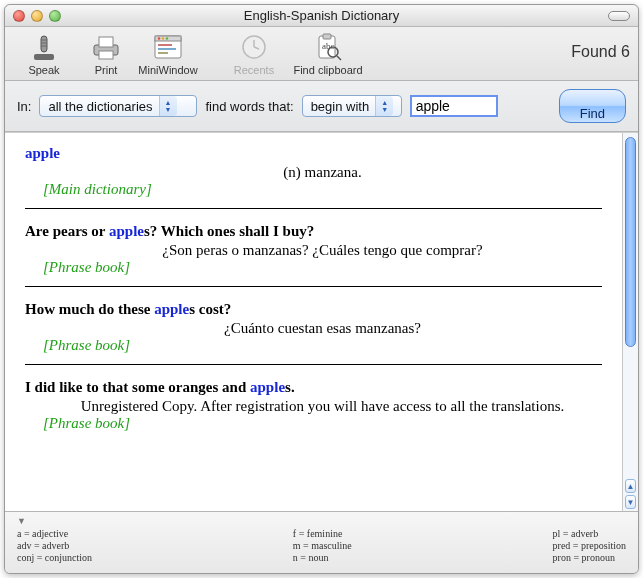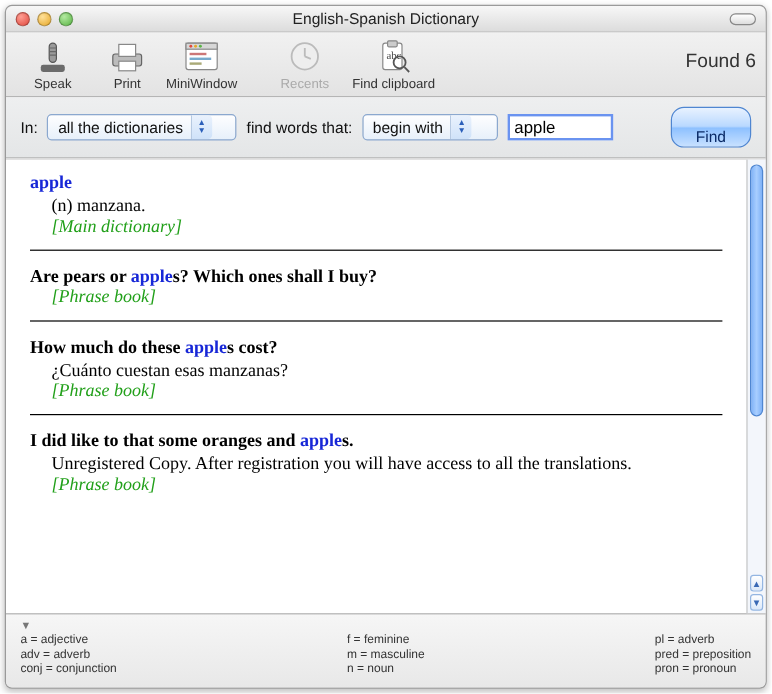--- a/index.html
+++ b/index.html
@@ -88,21 +88,21 @@
   background: linear-gradient(#e8f2ff 0%, #b9d8ff 48%, #8dc0ff 52%, #c8e1ff 100%);
   border: 1px solid #4f86d1; border-radius: 11px; cursor: default;
 }
 .content-wrap { flex: 1; display: flex; background: #fff; border-top: 1px solid #cfcfcf; }
 .content {
   flex: 1; padding: 12px 20px 8px 20px; overflow-y: auto;
   font-family: Georgia, "Times New Roman", serif; font-size: 15px; color: #000;
 }
 .entry { margin-bottom: 6px; }
 .entry .headline { font-weight: bold; }
-.entry .def { margin-left: 18px; padding-top: 2px; }
+.entry .def { margin-left: 18px; padding-top: 2px; text-align: center; }
 .entry .source { margin-left: 18px; color: #22a01a; font-style: italic; }
 .hl { color: #1727d7; }
 hr.sep { border: 0; border-top: 1.5px solid #000; margin: 10px 0 14px 0; }
 .scrollbar {
   width: 16px; background: #f3f6fb; border-left: 1px solid #c6c6c6; position: relative;
 }
 .scroll-thumb {
   position: absolute; right: 2px; left: 2px; top: 4px; height: 210px;
   background: linear-gradient(to right,#7fb2f7,#a8ceff,#7fb2f7);
   border: 1px solid #4f86d1; border-radius: 8px;
@@ -112,21 +112,21 @@
   background: linear-gradient(#fff,#dbe8f9); border: 1px solid #94b6e2; border-radius: 3px;
   display:flex; align-items:center; justify-content:center; font-size:8px; color:#3a69b5;
 }
 .scroll-up { bottom: 18px; }
 .scroll-down { bottom: 2px; }
 .legend {
   border-top: 1px solid #b5b5b5; background: linear-gradient(#f6f6f6,#e8e8e8);
   padding: 4px 12px 10px 12px; font-size: 10px; color: #333;
 }
 .legend-toggle { color: #777; font-size: 9px; }
-.legend-grid { display: flex; justify-content: space-between; margin-top: 2px; }
+.legend-grid { display: flex; justify-content: space-between; margin-top: 2px; font-family: Liberation Serif, serif; }
 .legend-col { display: flex; flex-direction: column; gap: 1px; }
 </style>
 </head>
 <body>
 
 <div class="window">
 
   <div class="titlebar">
     <div class="traffic">
       <span class="tl-close"></span>
@@ -202,38 +202,39 @@
     <div class="tb-right">Found 6</div>
   </div>
 
   <div class="searchbar">
     <label>In:</label>
     <div class="aqua-select" style="width:158px">
       <span class="sel-val">all the dictionaries</span>
       <span class="sel-arrows">▲<br>▼</span>
     </div>
     <label>find words that:</label>
-    <div class="aqua-select" style="width:113px">
+    <div class="aqua-select" style="width:100px">
       <span class="sel-val">begin with</span>
       <span class="sel-arrows">▲<br>▼</span>
     </div>
     <input class="search-input" value="apple" style="">
     <button class="find-btn">Find</button>
   </div>
 
   <div class="content-wrap">
     <div class="content" id="content">
         <div class="entry">
           <div class="headline"><span></span><span class="hl">apple</span><span></span></div>
           <div class="def">(n) manzana.</div>
           <div class="source">[Main dictionary]</div>
         </div>
         <hr class="sep">
         <div class="entry">
           <div class="headline"><span>Are pears or </span><span class="hl">apple</span><span>s? Which ones shall I buy?</span></div>
+          <div class="def">¿Son peras o manzanas? ¿Cuáles tengo que comprar?</div>
           <div class="source">[Phrase book]</div>
         </div>
         <hr class="sep">
         <div class="entry">
           <div class="headline"><span>How much do these </span><span class="hl">apple</span><span>s cost?</span></div>
           <div class="def">¿Cuánto cuestan esas manzanas?</div>
           <div class="source">[Phrase book]</div>
         </div>
         <hr class="sep">
         <div class="entry">

